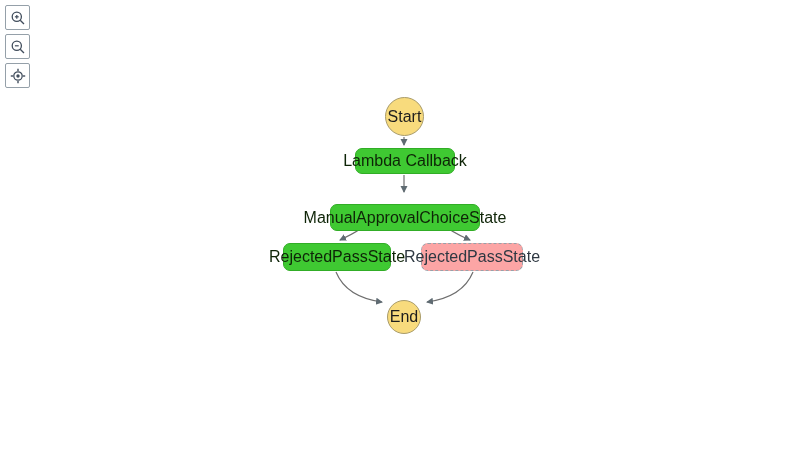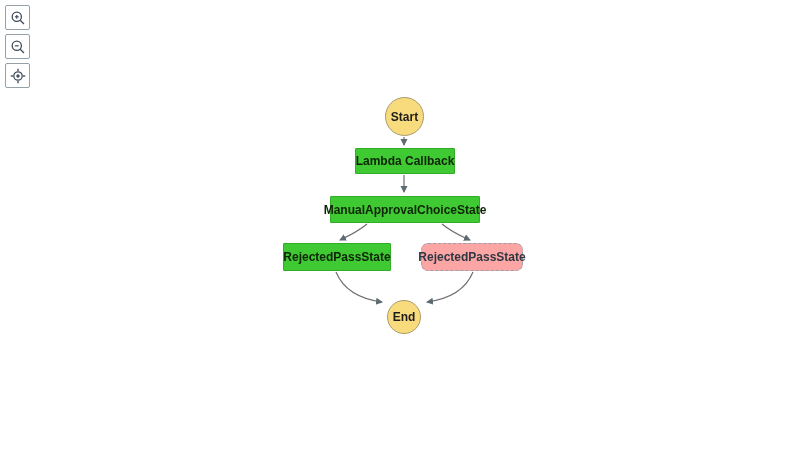--- a/index.html
+++ b/index.html
@@ -47,45 +47,44 @@
     width: 806px;
     height: 453px;
   }
   
   .node {
     position: absolute;
     box-sizing: border-box;
     display: flex;
     align-items: center;
     justify-content: center;
-    font-size: 12px;
+    font-size: 16px;
     white-space: nowrap;
-    font-weight: bold;
   }
   .node-circle {
     border-radius: 50%;
     background: #f8db7d;
     border: 1px solid #a99c6b;
     color: #1d1d1d;
   }
   .node-state {
-    border-radius: 1px;
+    border-radius: 7px;
     background: #3fc932;
     border: 1px solid #31ad26;
     color: #0e2407;
   }
   .node-state-dashed {
     border-radius: 7px;
     background: #fca5a5;
     border: 1px dashed #98a1a9;
     color: #2e3842;
   }
   #node-start    { left: 385px; top:  97px; width: 39px; height: 39px; }
   #node-lambda   { left: 355px; top: 148px; width: 100px; height: 26px; }
-  #node-choice   { left: 330px; top: 196px; width: 150px; height: 27px; justify-content: center; }
+  #node-choice   { left: 330px; top: 204px; width: 150px; height: 27px; justify-content: center; }
   #node-approved { left: 283px; top: 243px; width: 108px; height: 28px; }
   #node-rejected { left: 421px; top: 243px; width: 102px; height: 28px; }
   #node-end      { left: 387px; top: 300px; width: 34px; height: 34px; }
 </style>
 </head>
 <body>
 
 <div class="canvas">
 
   <div class="toolbar">

